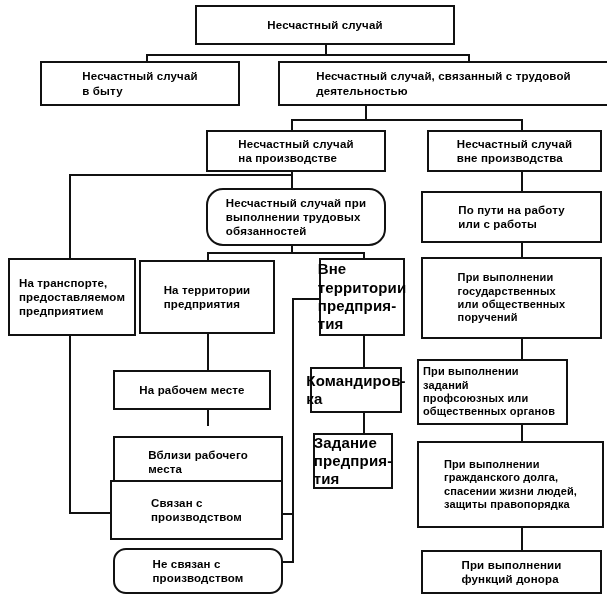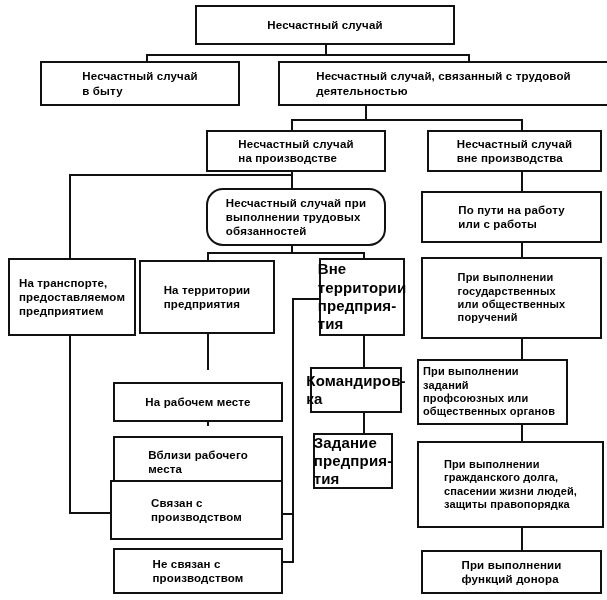--- a/index.html
+++ b/index.html
@@ -114,29 +114,29 @@
 предприятием</div>
 
   <div class="node" style="left:139px; top:260px; width:136px; height:74px;">На территории
 предприятия</div>
 
   <div class="node tiny" style="left:319px; top:258px; width:86px; height:78px;">Вне
 территории
 предприя-
 тия</div>
 
-  <div class="node" style="left:113px; top:370px; width:170px; height:31px;margin-top:12px;">На рабочем месте</div>
+  <div class="node" style="left:113px; top:370px; width:158px; height:31px;">На рабочем месте</div>
 
   <div class="node" style="left:113px; top:436px; width:170px; height:52px;">Вблизи рабочего
 места</div>
 
   <div class="node" style="left:110px; top:480px; width:173px; height:60px;">Связан с
 производством</div>
 
-  <div class="node" style="left:113px; top:548px; width:170px; height:46px;">Не связан с
+  <div class="node" style="left:113px; top:548px; width:170px; height:46px;border-radius:13px;">Не связан с
 производством</div>
 
   <div class="node tiny" style="left:310px; top:367px; width:92px; height:46px;">Командиров-
 ка</div>
 
   <div class="node tiny" style="left:313px; top:433px; width:80px; height:56px;">Задание
 предприя-
 тия</div>
 
   <div class="node" style="left:421px; top:191px; width:181px; height:52px;">По пути на работу

